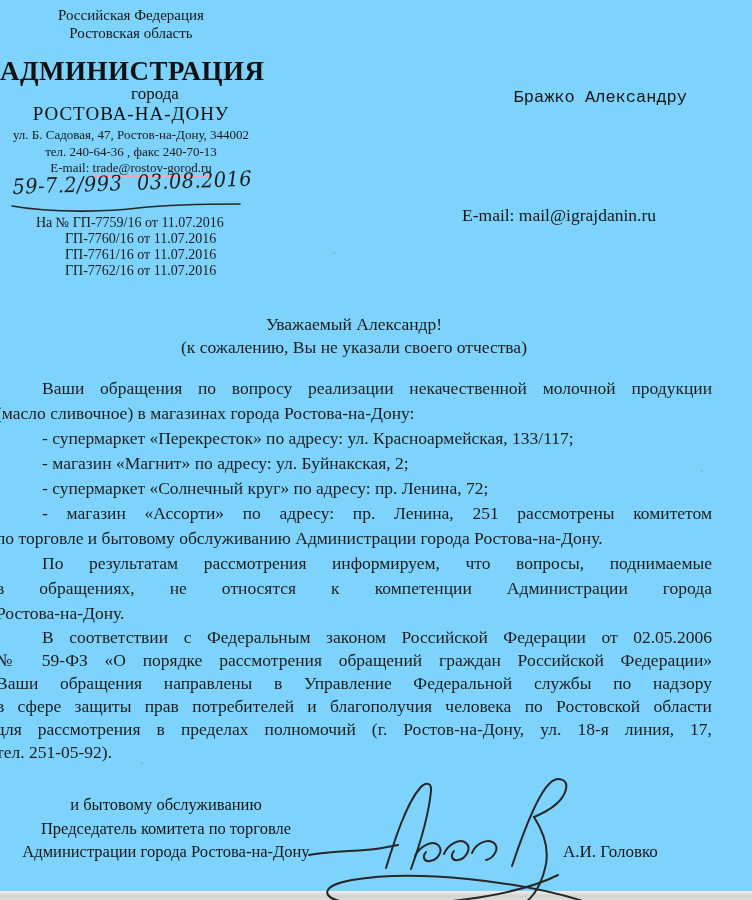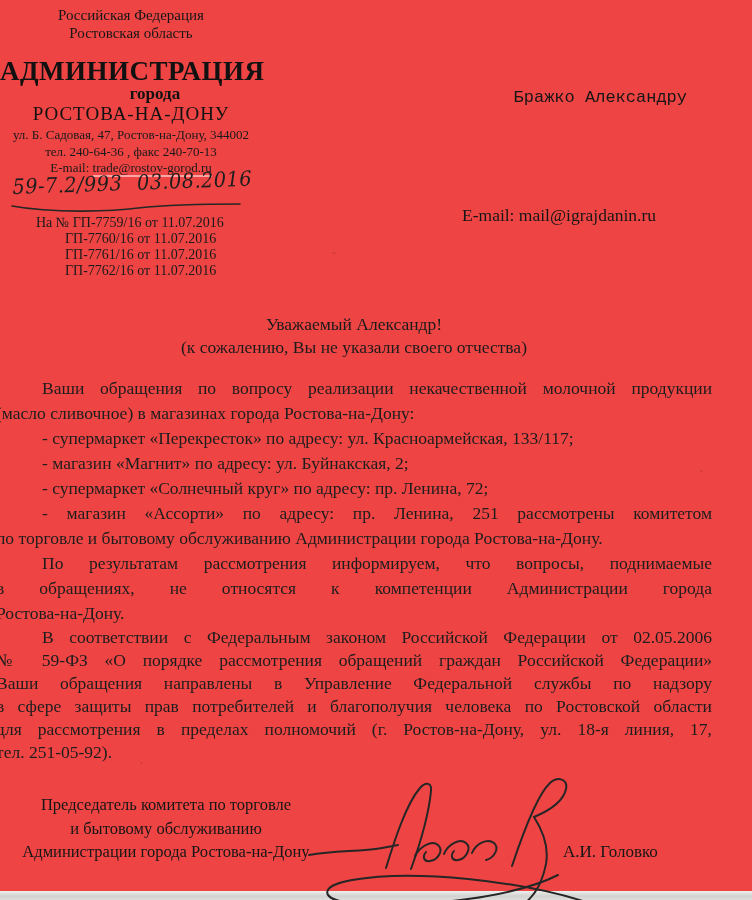--- a/index.html
+++ b/index.html
@@ -4,37 +4,37 @@
 <style>
   html, body { margin: 0; padding: 0; }
   body {
     width: 752px; height: 900px;
     background: #f4f4f3;
     font-family: "Liberation Serif", "DejaVu Serif", serif;
   }
   .page {
     position: relative;
     width: 752px; height: 900px;
-    background: #ef4444;
+    background: #7dd3fc;
     overflow: hidden;
     color: #1c1c1c;
   }
 
   
   .letterhead {
     position: absolute; top: 6px; left: 0; width: 262px;
     text-align: center;
   }
   .lh-small { font-size: 15px; line-height: 18px; color: #161616; }
   .lh-org-title {
     margin-top: 15px;
     font-size: 27px; font-weight: 700; letter-spacing: 0.5px;
     line-height: 28px; color: #111;
   }
-  .lh-org-sub { font-size: 17px; font-weight: 700; line-height: 18px; color: #111; padding-left: 48px; }
+  .lh-org-sub { font-size: 17px; font-weight: 400; line-height: 18px; color: #111; padding-left: 48px; }
   .lh-org-city { font-size: 19px; font-weight: 400; letter-spacing: 1px; line-height: 21px; color: #111; }
   .lh-contacts { margin-top: 3px; font-size: 13px; line-height: 16.5px; color: #191919; }
   .lh-email-link { border-bottom: 2px solid #fca5a5; }
 
   
   .hand-note {
     position: absolute; top: 175px; left: 12px;
     font-family: "DejaVu Serif", serif; font-style: italic;
     font-size: 21px; letter-spacing: 0.5px; color: #1d1d1d;
     transform: rotate(-2deg) scaleX(0.92);
@@ -166,22 +166,22 @@
   <div class="body-block body-block-2">
     <div class="bl j ind">В соответствии с Федеральным законом Российской Федерации от 02.05.2006</div>
     <div class="bl j">№ 59-ФЗ «О порядке рассмотрения обращений граждан Российской Федерации»</div>
     <div class="bl j">Ваши обращения направлены в Управление Федеральной службы по надзору</div>
     <div class="bl j">в сфере защиты прав потребителей и благополучия человека по Ростовской области</div>
     <div class="bl j">для рассмотрения в пределах полномочий (г. Ростов-на-Дону, ул. 18-я линия, 17,</div>
     <div class="bl">тел. 251-05-92).</div>
   </div>
 
   <div class="sig-title">
+    <div>и бытовому обслуживанию</div>
     <div>Председатель комитета по торговле</div>
-    <div>и бытовому обслуживанию</div>
     <div>Администрации города Ростова-на-Дону</div>
   </div>
   <div class="signer-name">А.И. Головко</div>
 
   <div class="scan-band"></div>
 
   <svg class="signature-svg" width="320" height="130" viewBox="295 770 320 130">
     <path d="M309 855 C336 850 358 852 382 848 L398 845 M386 868 C394 842 406 804 420 788 C426 781 432 783 431 791 C429 812 420 844 411 869" stroke-width="2" stroke-linecap="round"></path>
     <path d="M415 856 C420 846 432 840 438 845 C444 850 438 860 430 861 C424 862 422 857 426 852 M444 854 C448 844 460 838 466 843 C472 848 466 859 458 860 C452 861 450 856 454 851 M472 853 C476 843 488 838 494 843 C500 848 494 858 486 860" stroke-width="2" stroke-linecap="round"></path>
     <path d="M512 866 C524 830 538 794 550 783 C558 776 568 779 566 789 C563 803 546 812 534 817 C543 831 549 847 546 864 C542 884 534 896 525 903" stroke-width="2" stroke-linecap="round"></path>

